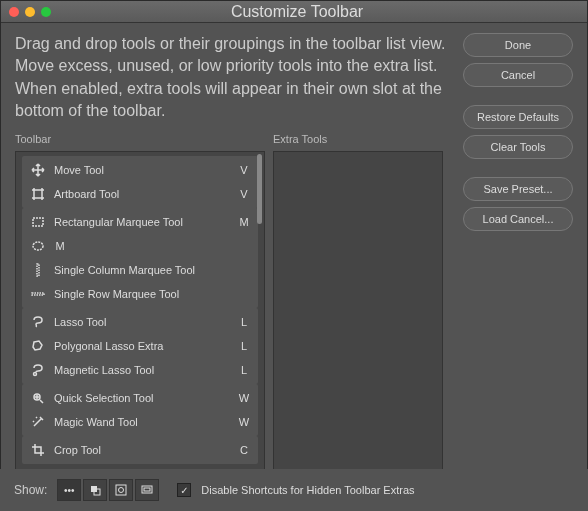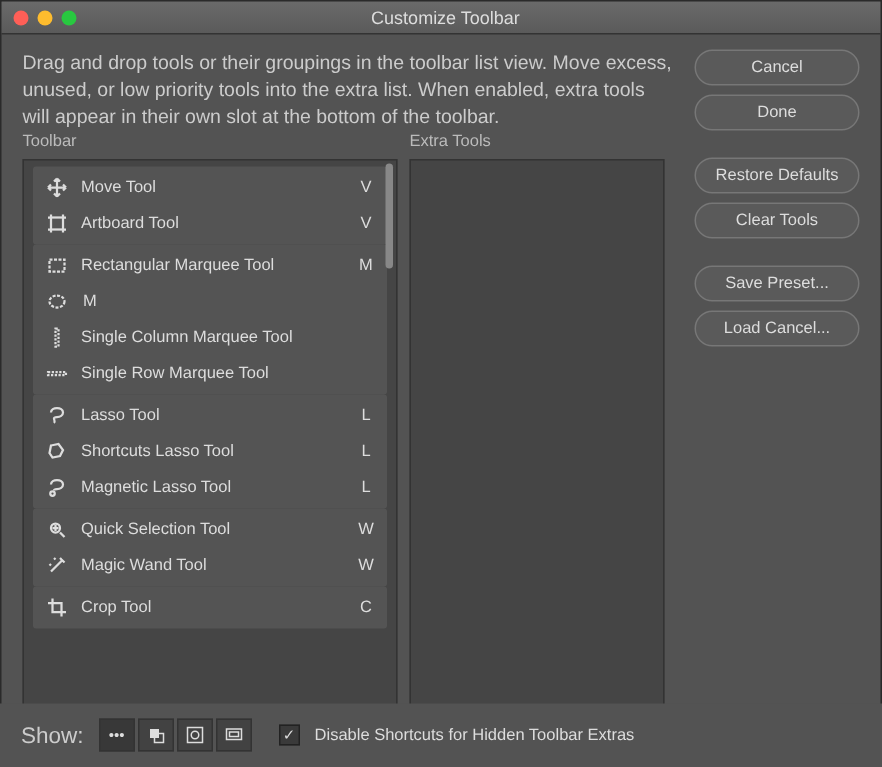--- a/index.html
+++ b/index.html
@@ -1,43 +1,43 @@
 <!DOCTYPE html>
 <html><head>
 <meta charset="utf-8">
 <style>
 *{box-sizing:border-box;margin:0;padding:0;font-family:-apple-system,Helvetica,Arial,sans-serif}
 body{width:588px;height:511px;background:#535353;color:#ddd;font-size:11px;overflow:hidden;border:1px solid #2a2a2a}
 .titlebar{height:22px;background:linear-gradient(#6a6a6a,#5a5a5a);display:flex;align-items:center;padding:0 8px;border-bottom:1px solid #333}
 .traffic{display:flex;gap:6px}
 .dot{width:10px;height:10px;border-radius:50%}
 .red{background:#ff5f57}.yellow{background:#febc2e}.green{background:#28c840}
-.title{flex:1;text-align:center;color:#ddd;font-size:12px;margin-left:-36px}
+.title{flex:1;text-align:center;color:#ddd;font-size:16px;margin-left:-36px}
 .content{padding:10px 14px;display:flex;gap:12px}
 .left{flex:1;display:flex;flex-direction:column}
-.desc{color:#ccc;font-size:13px;line-height:1.4;}
+.desc{color:#ccc;font-size:16px;line-height:1.4;margin-bottom:10px}
 .cols{display:flex;gap:8px;flex:1}
 .col{display:flex;flex-direction:column}
 .col-label{color:#bbb;font-size:11px;margin-bottom:6px}
 .listbox{background:#454545;border:1px solid #333;height:376px;overflow:hidden;position:relative}
 .lb-toolbar{width:250px}
 .lb-extra{width:170px}
 .scrollbar{position:absolute;right:2px;top:2px;width:5px;height:70px;background:#888;border-radius:3px}
 .groups{padding:4px 0}
 .group{background:#545454;margin:0 6px;border-radius:2px;padding:2px 0}
 .tool-row{display:flex;align-items:center;padding:4px 8px;gap:8px}
 .tool-icon{width:16px;height:16px;display:flex;align-items:center;justify-content:center;color:#ddd}
 .tool-icon svg{width:14px;height:14px;stroke:#ddd;fill:none;stroke-width:1.5}
 .tool-label{flex:1;color:#ddd;font-size:11px}
 .shortcut{color:#ddd;font-size:11px;width:12px;text-align:center}
 .right{width:110px;display:flex;flex-direction:column;gap:6px;padding-top:0}
 .btn{background:#5a5a5a;border:1px solid #777;border-radius:12px;padding:5px 8px;color:#ddd;font-size:11px;text-align:center;cursor:pointer}
 .btn-gap{height:6px}
 .footer{position:absolute;bottom:0;left:0;right:0;padding:10px 14px;display:flex;align-items:center;gap:10px;background:#535353}
-.footer-label{color:#ccc;font-size:15px}
+.footer-label{color:#ccc;font-size:12px}
 .show-icons{display:flex;gap:2px}
 .show-btn{width:24px;height:22px;background:#424242;border:1px solid #333;display:flex;align-items:center;justify-content:center;color:#ddd;font-size:10px}
 .show-btn.active{background:#383838}
 .checkbox{width:14px;height:14px;background:#3a3a3a;border:1px solid #222;display:flex;align-items:center;justify-content:center;color:#ddd;font-size:10px;margin-left:8px}
 </style>
 </head>
 <body>
 
 <div class="titlebar">
   <div class="traffic">
@@ -124,21 +124,21 @@
                   </span>
                   <span class="tool-label">Lasso Tool</span>
                   <span class="shortcut">L</span>
                 </div>
                 <div class="tool-row">
                   <span class="tool-icon">
                     <svg viewBox="0 0 14 14">
                       <path d="M3 3l5-1 3 4-2 4-5 1-2-3z" fill="none"></path>
                     </svg>
                   </span>
-                  <span class="tool-label">Shortcuts Lasso Tool</span>
+                  <span class="tool-label">Polygonal Lasso Extra</span>
                   <span class="shortcut">L</span>
                 </div>
                 <div class="tool-row">
                   <span class="tool-icon">
                     <svg viewBox="0 0 14 14">
                       <path d="M3 5c0-2 2-3 4-3s4 1 4 3-2 3-4 3c-1 0-2 0-2 1" fill="none"></path>
                       <circle cx="4" cy="11" r="1.5"></circle>
                     </svg>
                   </span>
                   <span class="tool-label">Magnetic Lasso Tool</span>
@@ -181,22 +181,22 @@
             </div>
         </div>
       </div>
       <div class="col">
         <div class="col-label">Extra Tools</div>
         <div class="listbox lb-extra"></div>
       </div>
     </div>
   </div>
   <div class="right">
+    <div class="btn">Done</div>
     <div class="btn">Cancel</div>
-    <div class="btn">Done</div>
     <div class="btn-gap"></div>
     <div class="btn">Restore Defaults</div>
     <div class="btn">Clear Tools</div>
     <div class="btn-gap"></div>
     <div class="btn">Save Preset...</div>
     <div class="btn">Load Cancel...</div>
   </div>
 </div>
 
 <div class="footer">

